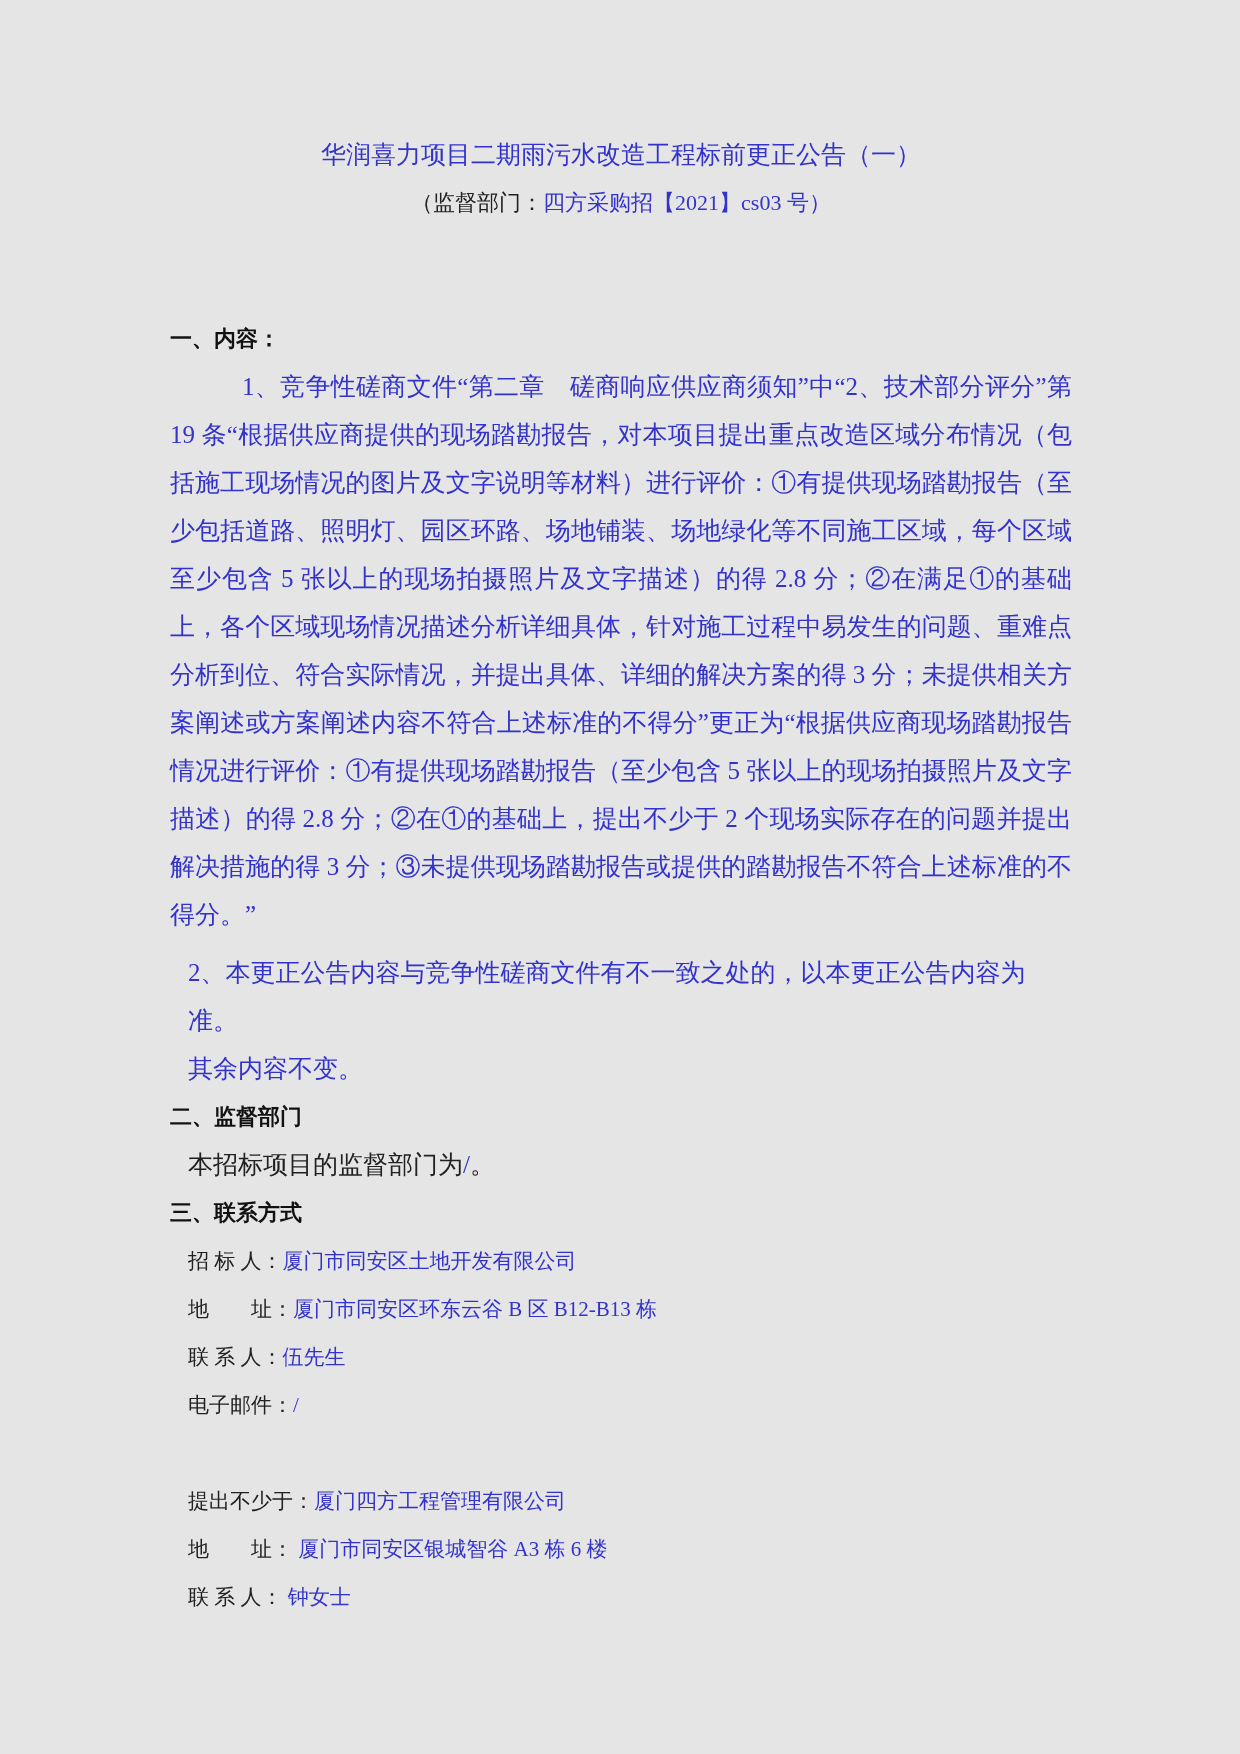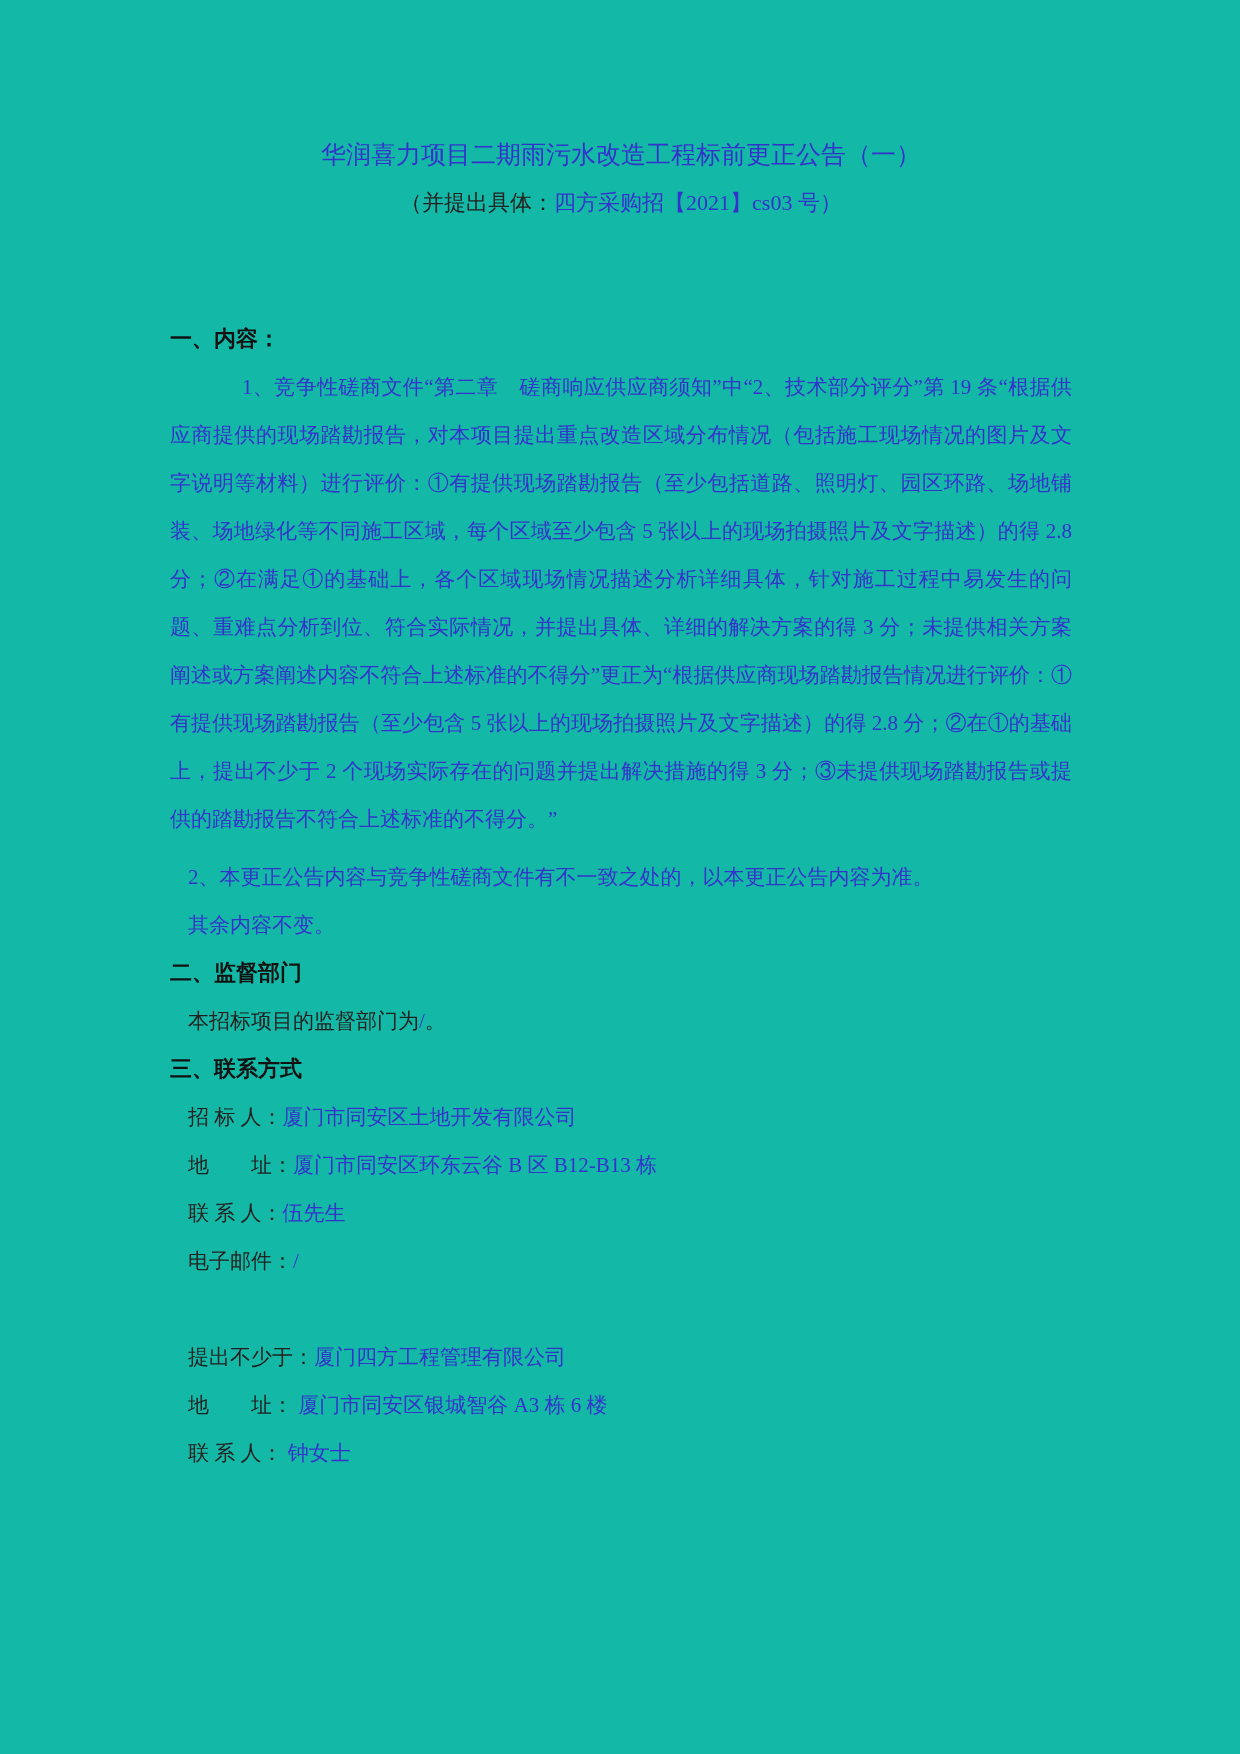--- a/index.html
+++ b/index.html
@@ -9,21 +9,21 @@
   * { margin: 0; padding: 0; box-sizing: border-box; }
   html, body { background: #ffffff; }
   body {
     width: 1240px;
     font-family: "Liberation Serif", "DejaVu Serif", serif;
     color: var(--text-black);
   }
   .page {
     width: 1240px;
     height: 1754px;
-    background: #14b8a6;
+    background: #e5e5e5;
     overflow: hidden;
     padding: 131px 168px 0 170px;
   }
   .blue { color: var(--accent-blue); }
   .doc-title {
     text-align: center;
     font-size: 25px;
     font-weight: 400;
     line-height: 48px;
   }
@@ -34,21 +34,21 @@
   }
   .h1 {
     font-family: "Liberation Sans", "DejaVu Sans", sans-serif;
     font-weight: 700;
     font-size: 22px;
     line-height: 48px;
     color: #111111;
   }
   .h1.first { margin-top: 88px; }
   .para {
-    font-size: 21px;
+    font-size: 25px;
     line-height: 48px;
   }
   .justified {
     text-align: justify;
     text-justify: inter-character;
   }
   .indent-first { text-indent: 72px; }
   .indent-block { margin-left: 18px; }
   .mt10 { margin-top: 10px; font-family: Liberation Serif, serif; }
   .rows { margin-left: 18px; }
@@ -59,21 +59,21 @@
   }
   .agency-block { margin-top: 48px; }
 </style>
 </head>
 <body>
 
 <div class="page">
 
   <h1 class="doc-title blue">华润喜力项目二期雨污水改造工程标前更正公告（一）</h1>
 
-  <div class="doc-subtitle"><span>（并提出具体：</span><span class="blue">四方采购招【2021】cs03 号）</span></div>
+  <div class="doc-subtitle"><span>（监督部门：</span><span class="blue">四方采购招【2021】cs03 号）</span></div>
 
   <h2 class="h1 first">一、内容：</h2>
 
   <p class="para blue justified indent-first">1、竞争性磋商文件“第二章　磋商响应供应商须知”中“2、技术部分评分”第 19 条“根据供应商提供的现场踏勘报告，对本项目提出重点改造区域分布情况（包括施工现场情况的图片及文字说明等材料）进行评价：①有提供现场踏勘报告（至少包括道路、照明灯、园区环路、场地铺装、场地绿化等不同施工区域，每个区域至少包含 5 张以上的现场拍摄照片及文字描述）的得 2.8 分；②在满足①的基础上，各个区域现场情况描述分析详细具体，针对施工过程中易发生的问题、重难点分析到位、符合实际情况，并提出具体、详细的解决方案的得 3 分；未提供相关方案阐述或方案阐述内容不符合上述标准的不得分”更正为“根据供应商现场踏勘报告情况进行评价：①有提供现场踏勘报告（至少包含 5 张以上的现场拍摄照片及文字描述）的得 2.8 分；②在①的基础上，提出不少于 2 个现场实际存在的问题并提出解决措施的得 3 分；③未提供现场踏勘报告或提供的踏勘报告不符合上述标准的不得分。”</p>
 
   <p class="para blue indent-block mt10">2、本更正公告内容与竞争性磋商文件有不一致之处的，以本更正公告内容为准。</p>
 
   <p class="para blue indent-block">其余内容不变。</p>
 
   <h2 class="h1">二、监督部门</h2>

